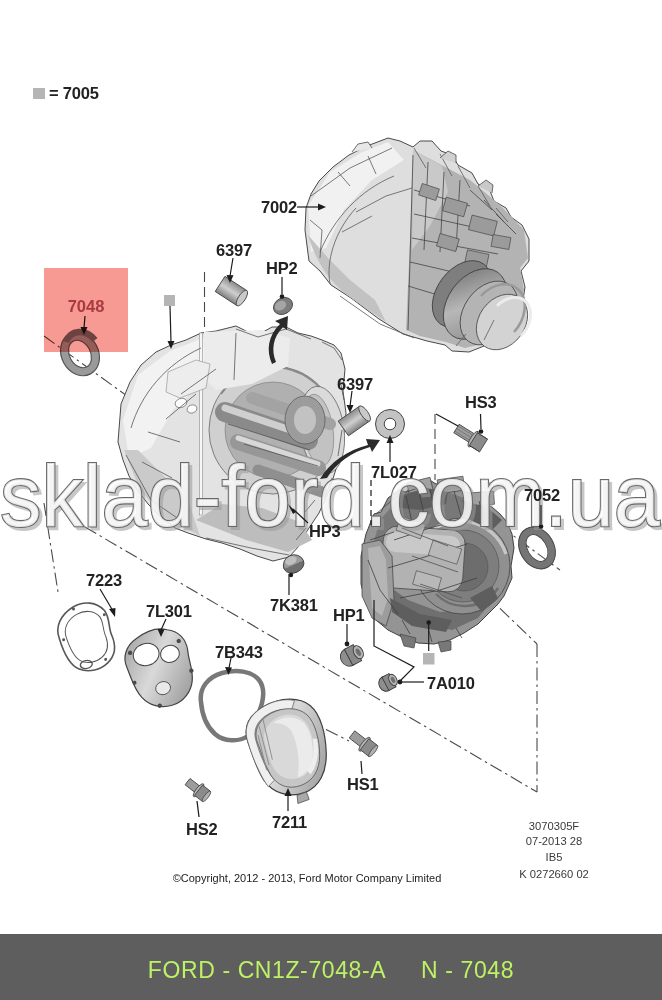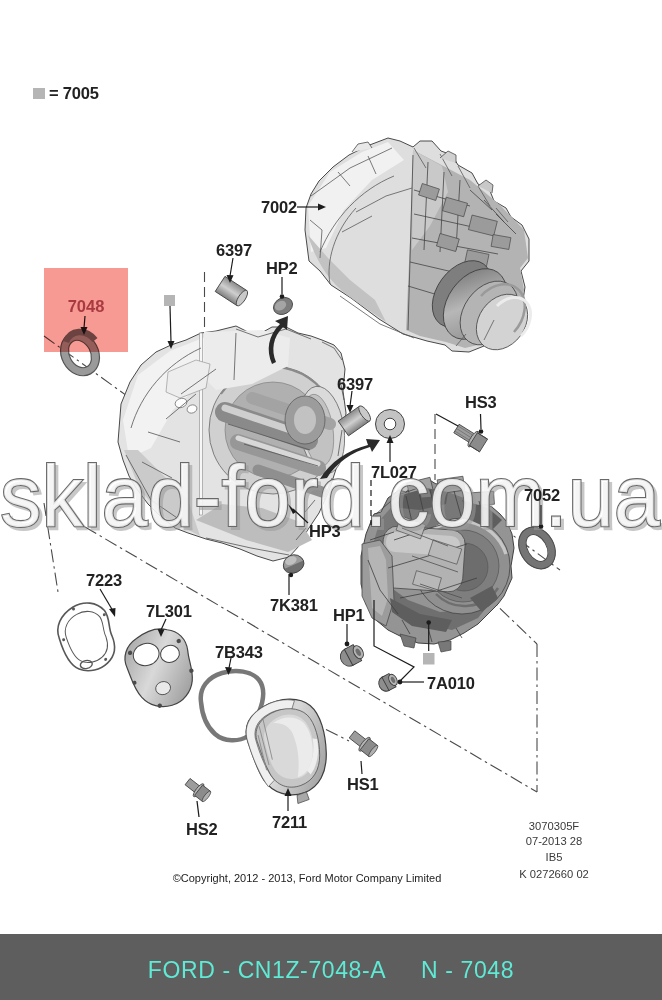--- a/index.html
+++ b/index.html
@@ -1,20 +1,20 @@
 <!DOCTYPE html>
 <html><head>
 <meta charset="utf-8">
 <style>
   html,body{margin:0;padding:0;background:#fff;}
   .page{position:relative;width:662px;height:1000px;overflow:hidden;background:#fff;
         font-family:"Liberation Sans",sans-serif;}
   svg{position:absolute;left:0;top:0;}
   .footer{position:absolute;left:0;top:934px;width:662px;height:66px;background:#5e5e5e;}
-  .footer .t{position:absolute;width:662px;top:23px;text-align:center;color:#5eead4;
+  .footer .t{position:absolute;width:662px;top:23px;text-align:center;color:#bef264;
              font-size:23px;letter-spacing:0.6px;}
 </style>
 </head>
 <body>
 <div class="page">
 <svg width="662" height="1000" viewBox="0 0 662 1000">
 <defs>
   <linearGradient id="cyl" x1="0" y1="0" x2="1" y2="1">
     <stop offset="0" stop-color="#6f6f6f"></stop>
           <stop offset="0.5" stop-color="#b7b7b7"></stop>

